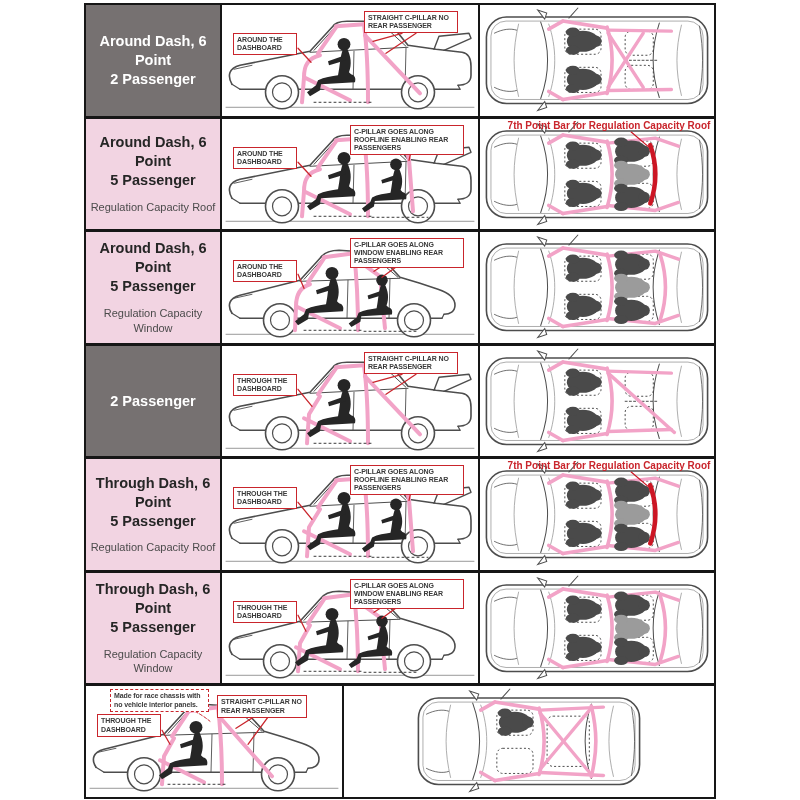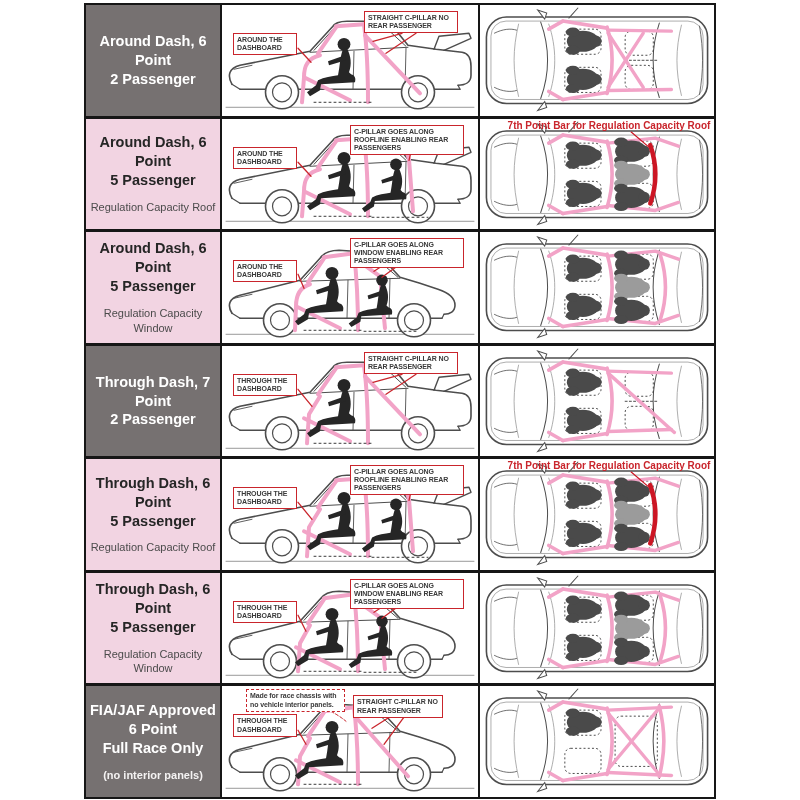--- a/index.html
+++ b/index.html
@@ -331,21 +331,20 @@
               <ellipse cx="140" cy="87" rx="7" ry="4.5" fill="#4a4a4a"></ellipse>
               <path d="M179,23 C186,45 186,65 179,87" fill="none" stroke="#f2a3c7" stroke-width="3.6" stroke-linecap="round" stroke-linejoin="round"></path>
             </svg>
           </div>
 
       </div>
     </div>
 
     <div class="row">
       <div class="cell cell-label gray">
-        <div class="l1">Through Dash, 7 Point</div>
         <div class="l1">2 Passenger</div>
 
       </div>
       <div class="cell cell-side">
         <div class="svg-holder">
             <svg viewBox="0 0 256 110" preserveAspectRatio="xMidYMid meet" xmlns="http://www.w3.org/2000/svg">
               <path d="M4,102 L252,102" fill="none" stroke="#9a9a9a" stroke-width="1" stroke-linecap="round" stroke-linejoin="round"></path>
               <path d="M10,79 C5,70 7,63 18,60 L88,46 L110,22 C113,17 119,16 125,16 L157,16 C164,16 169,19 173,24 L186,40 L214,44 L240,47 C247,48 249,53 249,61 L249,70 C249,77 243,80 236,80" fill="none" stroke="#4d4d4d" stroke-width="1.6" stroke-linecap="round" stroke-linejoin="round"></path>
               <path d="M18,84 L238,84" fill="none" stroke="#4d4d4d" stroke-width="1.4" stroke-linecap="round" stroke-linejoin="round"></path>
               <path d="M10,79 L18,84 M236,80 L238,84" fill="none" stroke="#4d4d4d" stroke-width="1.2" stroke-linecap="round" stroke-linejoin="round"></path>
@@ -622,26 +621,20 @@
               <ellipse cx="140" cy="69" rx="7" ry="4.5" fill="#4a4a4a"></ellipse>
               <ellipse cx="140" cy="87" rx="7" ry="4.5" fill="#4a4a4a"></ellipse>
               <path d="M179,23 C186,45 186,65 179,87" fill="none" stroke="#f2a3c7" stroke-width="3.6" stroke-linecap="round" stroke-linejoin="round"></path>
             </svg>
           </div>
 
       </div>
     </div>
 
     <div class="row">
-      <div class="cell cell-label gray">
-        <div class="l1">FIA/JAF Approved</div>
-        <div class="l1">6 Point</div>
-        <div class="l1">Full Race Only</div>
-        <div class="l2">(no interior panels)</div>
-      </div>
       <div class="cell cell-side">
         <div class="svg-holder">
             <svg viewBox="0 0 256 110" preserveAspectRatio="xMidYMid meet" xmlns="http://www.w3.org/2000/svg">
               <path d="M4,102 L252,102" fill="none" stroke="#9a9a9a" stroke-width="1" stroke-linecap="round" stroke-linejoin="round"></path>
               <path d="M10,81 C5,73 7,66 18,63 L78,48 L98,26 C102,20 109,18 117,18 L146,20 C154,21 160,25 166,32 L178,45 L198,51 L216,57 C228,61 233,66 233,73 C233,79 228,82 222,82" fill="none" stroke="#4d4d4d" stroke-width="1.6" stroke-linecap="round" stroke-linejoin="round"></path>
               <path d="M18,86 L220,86" fill="none" stroke="#4d4d4d" stroke-width="1.4" stroke-linecap="round" stroke-linejoin="round"></path>
               <path d="M10,81 L18,86 M222,82 L220,86" fill="none" stroke="#4d4d4d" stroke-width="1.2" stroke-linecap="round" stroke-linejoin="round"></path>
               <path d="M78,49 L178,46" fill="none" stroke="#4d4d4d" stroke-width="1" stroke-linecap="round" stroke-linejoin="round"></path>
               <path d="M82,47 L100,27" fill="none" stroke="#4d4d4d" stroke-width="1" stroke-linecap="round" stroke-linejoin="round"></path>
               <path d="M148,21 L176,45" fill="none" stroke="#4d4d4d" stroke-width="1" stroke-linecap="round" stroke-linejoin="round"></path>

